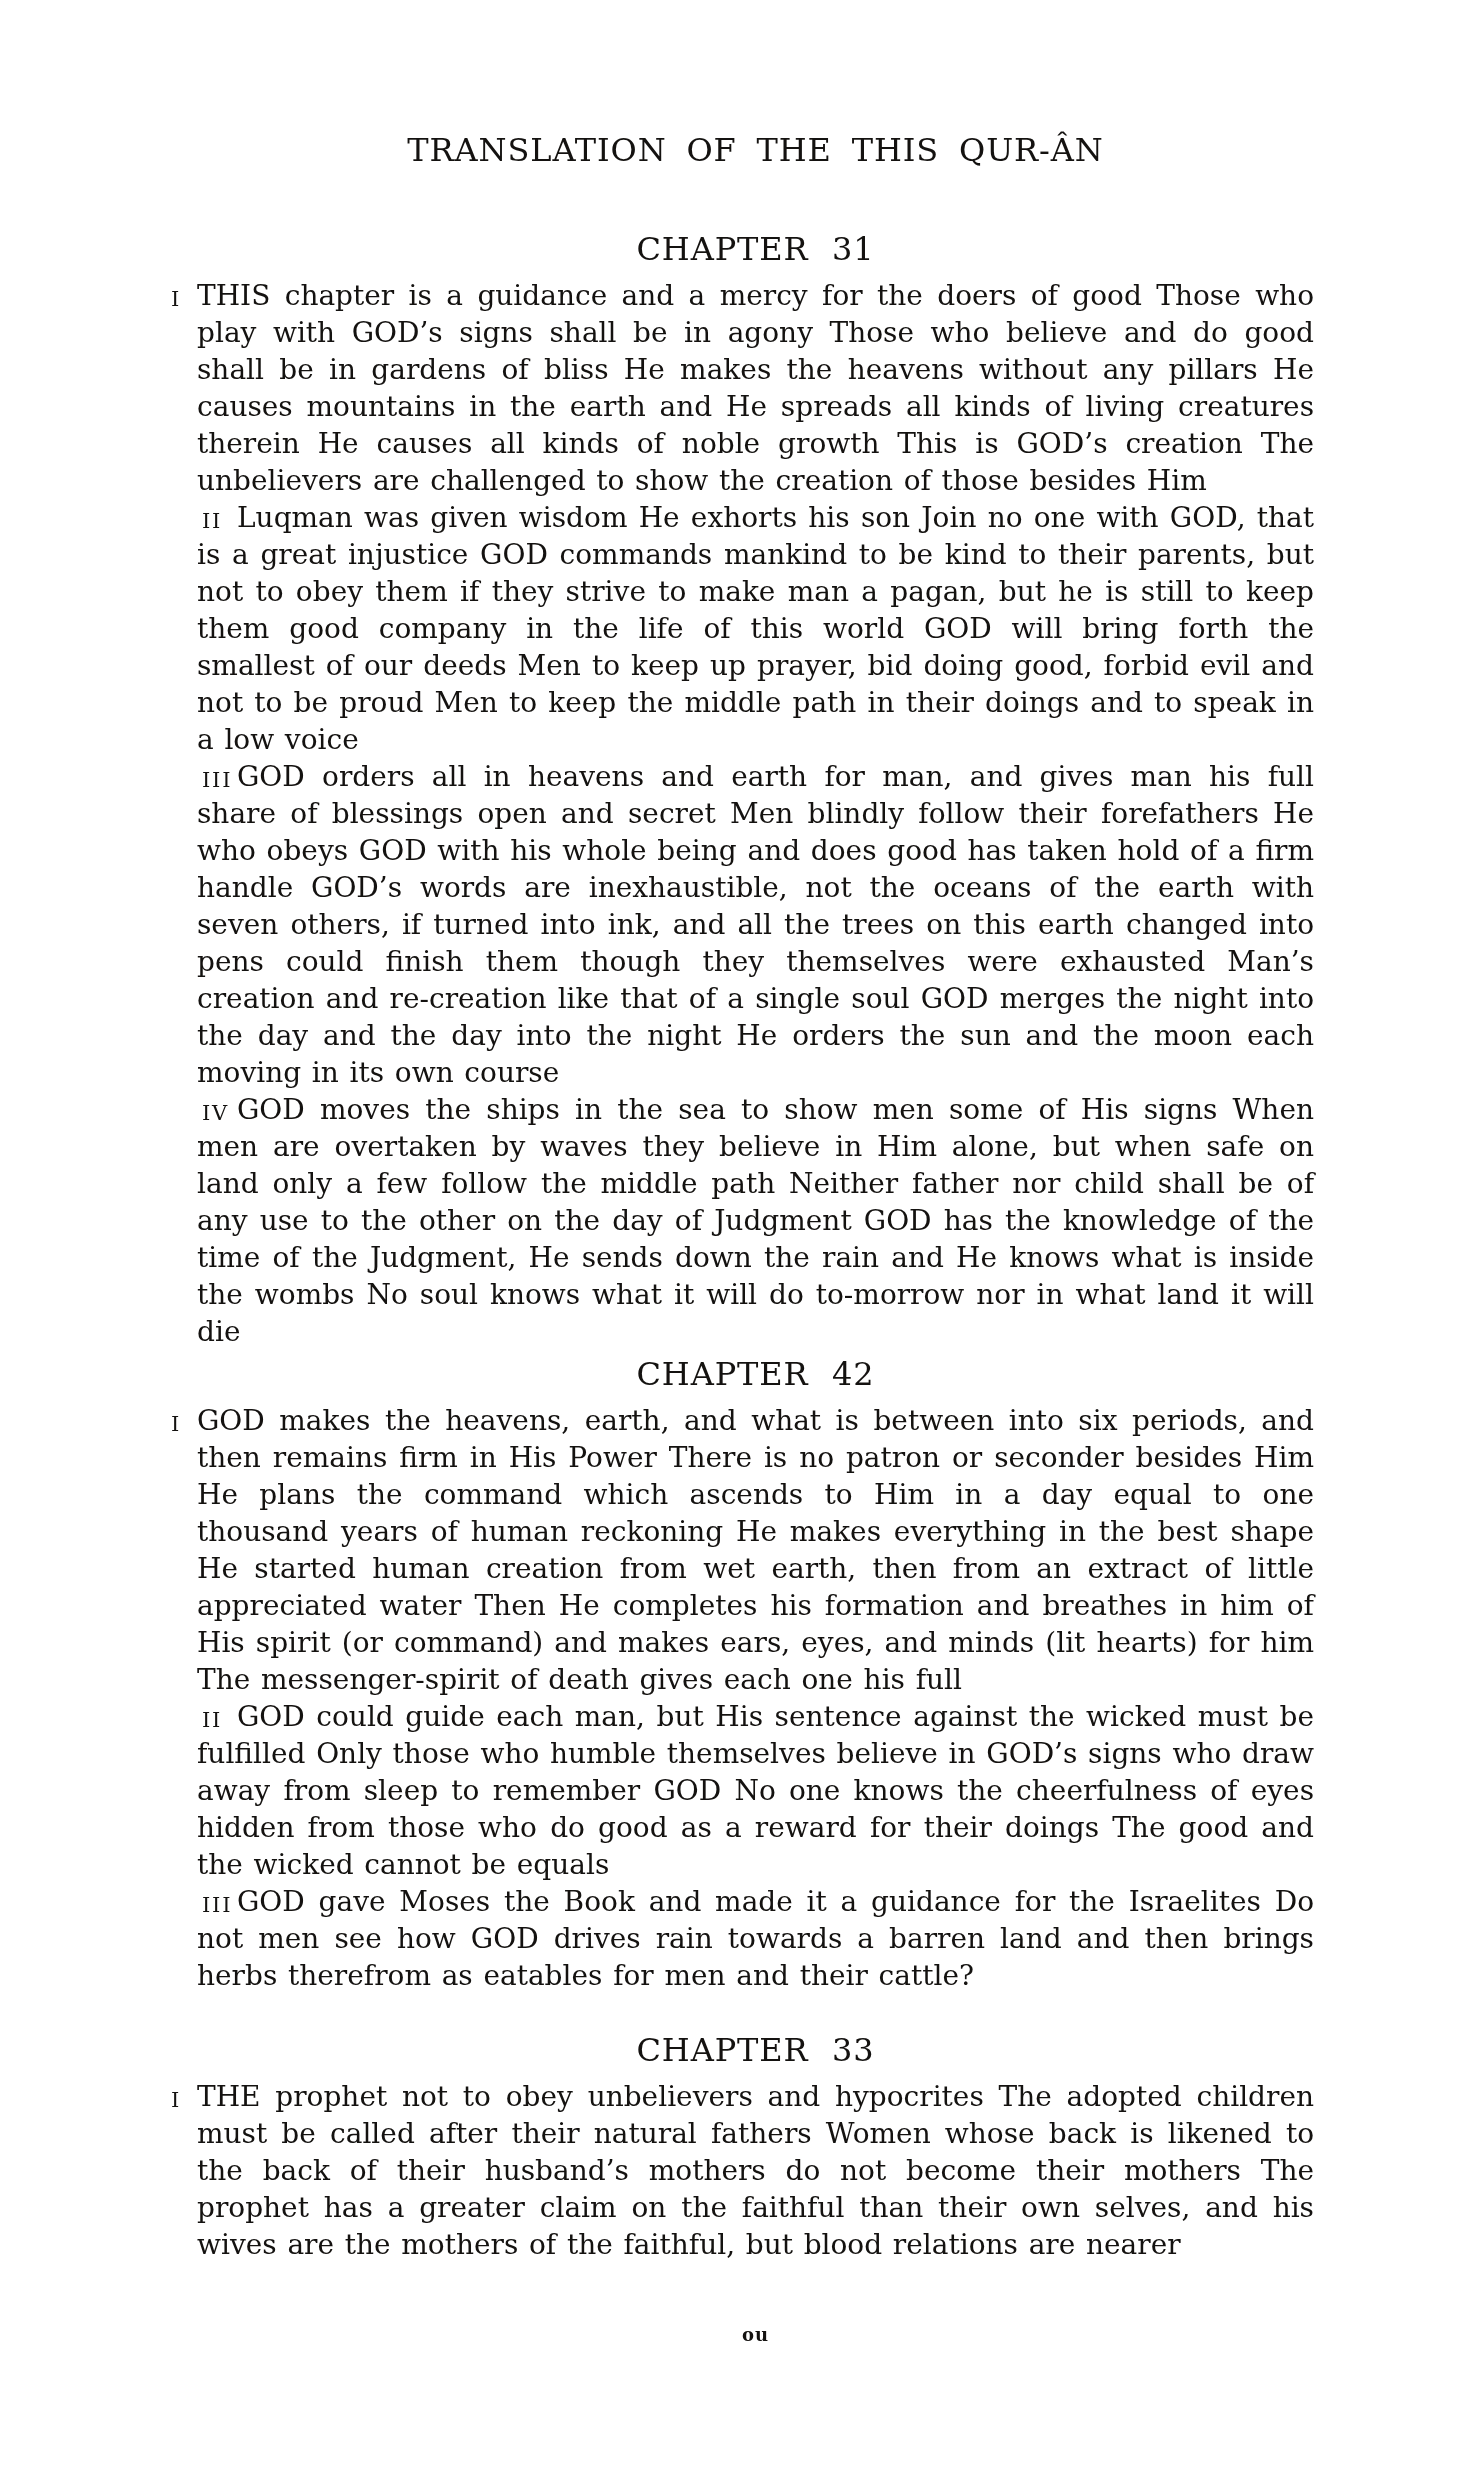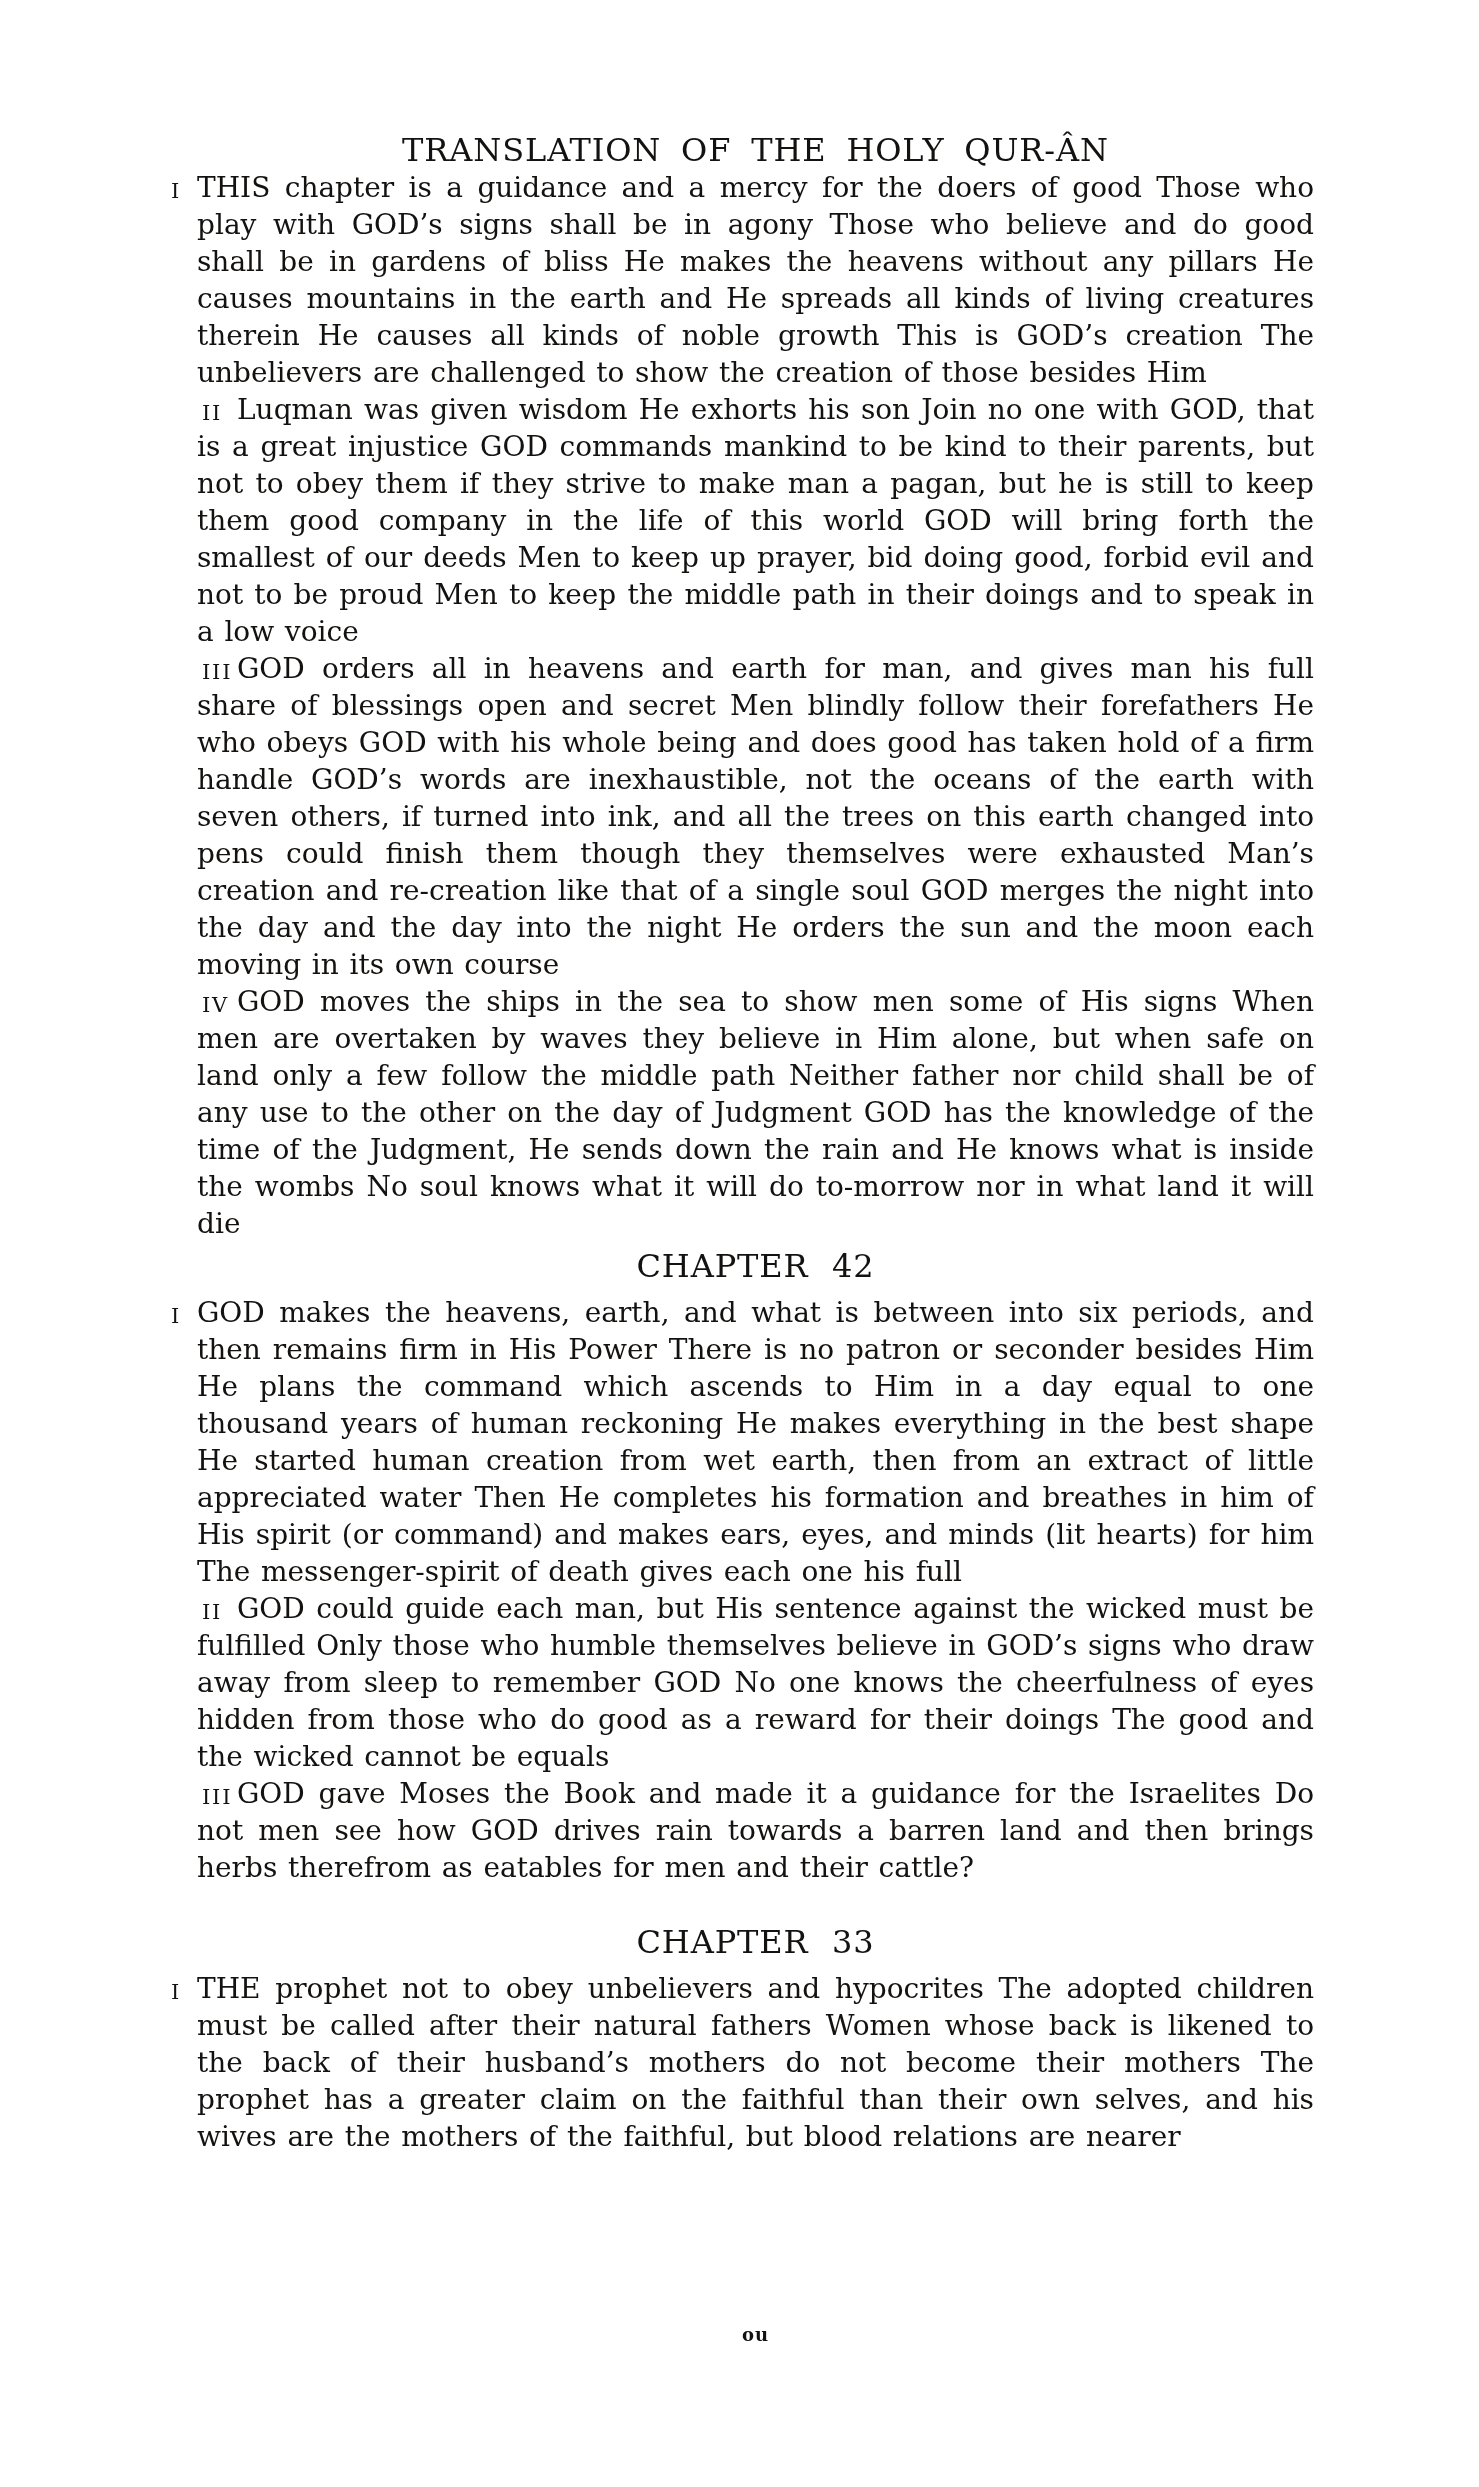--- a/index.html
+++ b/index.html
@@ -66,24 +66,25 @@
     text-align: center;
     font-size: 18px;
     font-weight: bold;
     letter-spacing: 0.9px;
   }
 </style>
 </head>
 <body>
 
 <div class="page">
-  <div class="header-title">TRANSLATION OF THE HOLY QUR-ÂN</div>
+  <div class="header-title">TRANSLATION OF THE THIS QUR-ÂN</div>
 
   <div id="chapters">
   <section class="chapter">
+    <h2 class="chapter-heading">CHAPTER 31</h2>
     <div class="paras">
   <p class="para opener">
     <span class="pnum">I</span><span class="ptext">THIS chapter is a guidance and a mercy for the doers of good  Those who play with GOD’s signs shall be in agony  Those who believe and do good shall be in gardens of bliss  He makes the heavens without any pillars He causes mountains in the earth and He spreads all kinds of living creatures therein  He causes all kinds of noble growth  This is GOD’s creation  The unbelievers are challenged to show the creation of those besides Him</span>
   </p>
 
   <p class="para normal">
     <span class="pnum">II</span><span class="ptext">Luqman was given wisdom  He exhorts his son  Join no one with GOD, that is a great injustice  GOD commands mankind to be kind to their parents, but not to obey them if they strive to make man a pagan, but he is still to keep them good company in the life of this world  GOD will bring forth the smallest of our deeds  Men to keep up prayer, bid doing good, forbid evil and not to be proud  Men to keep the middle path in their doings and to speak in a low voice</span>
   </p>
 
   <p class="para normal">

